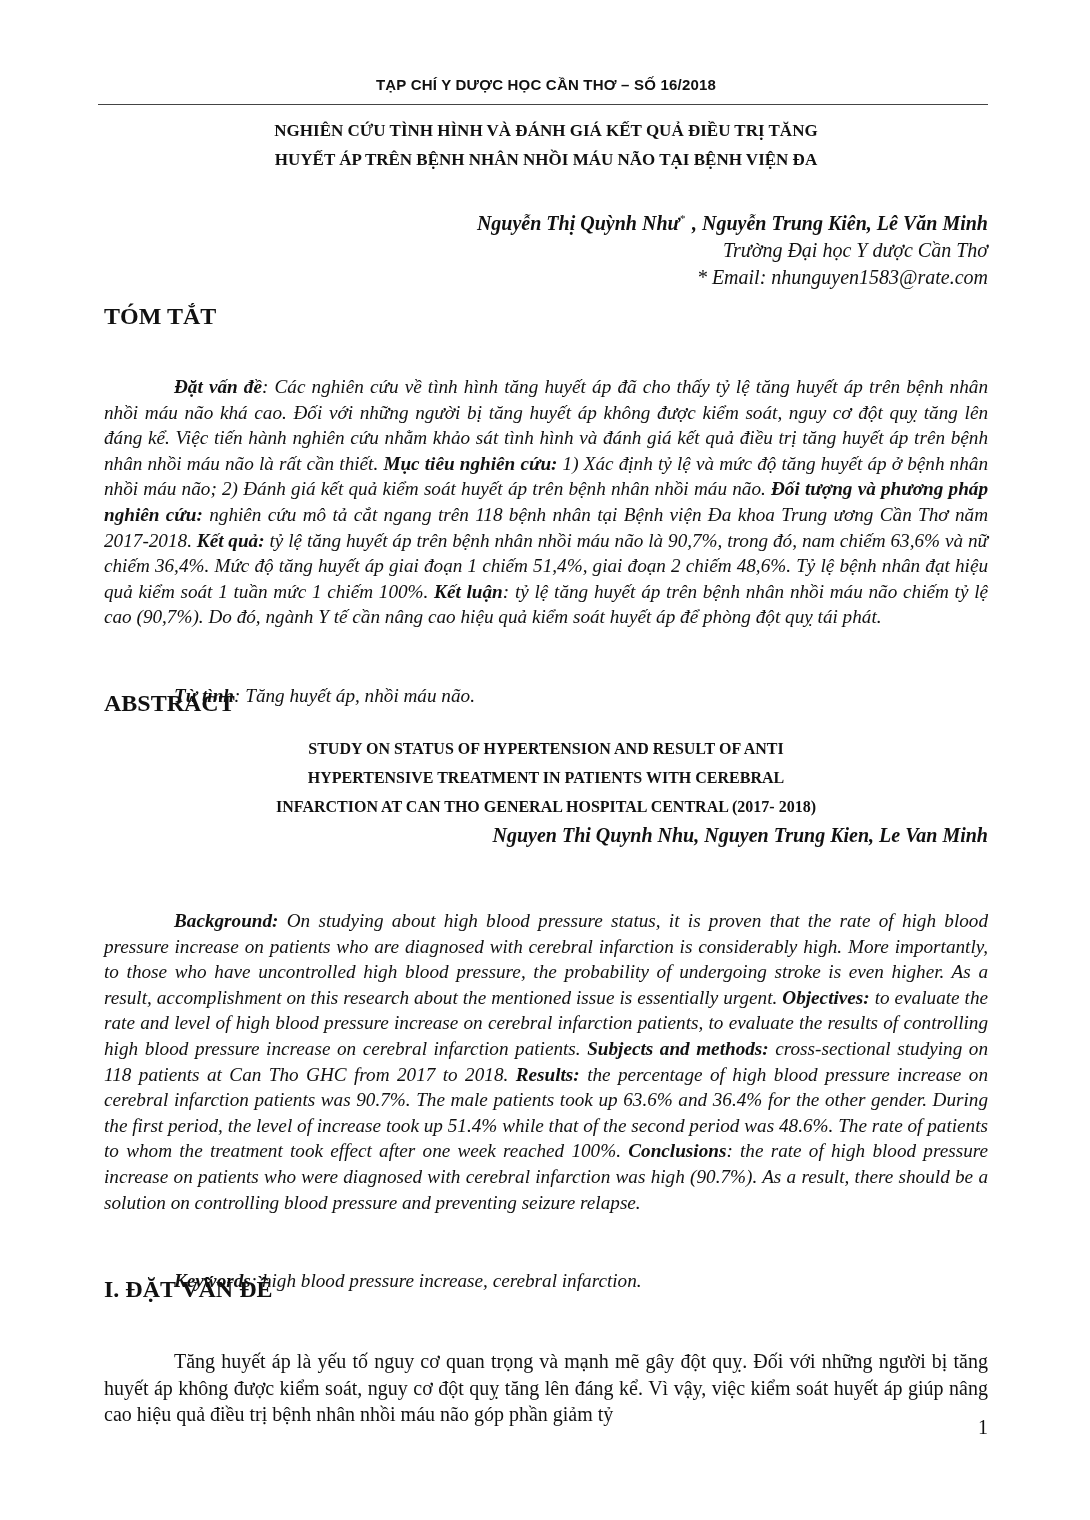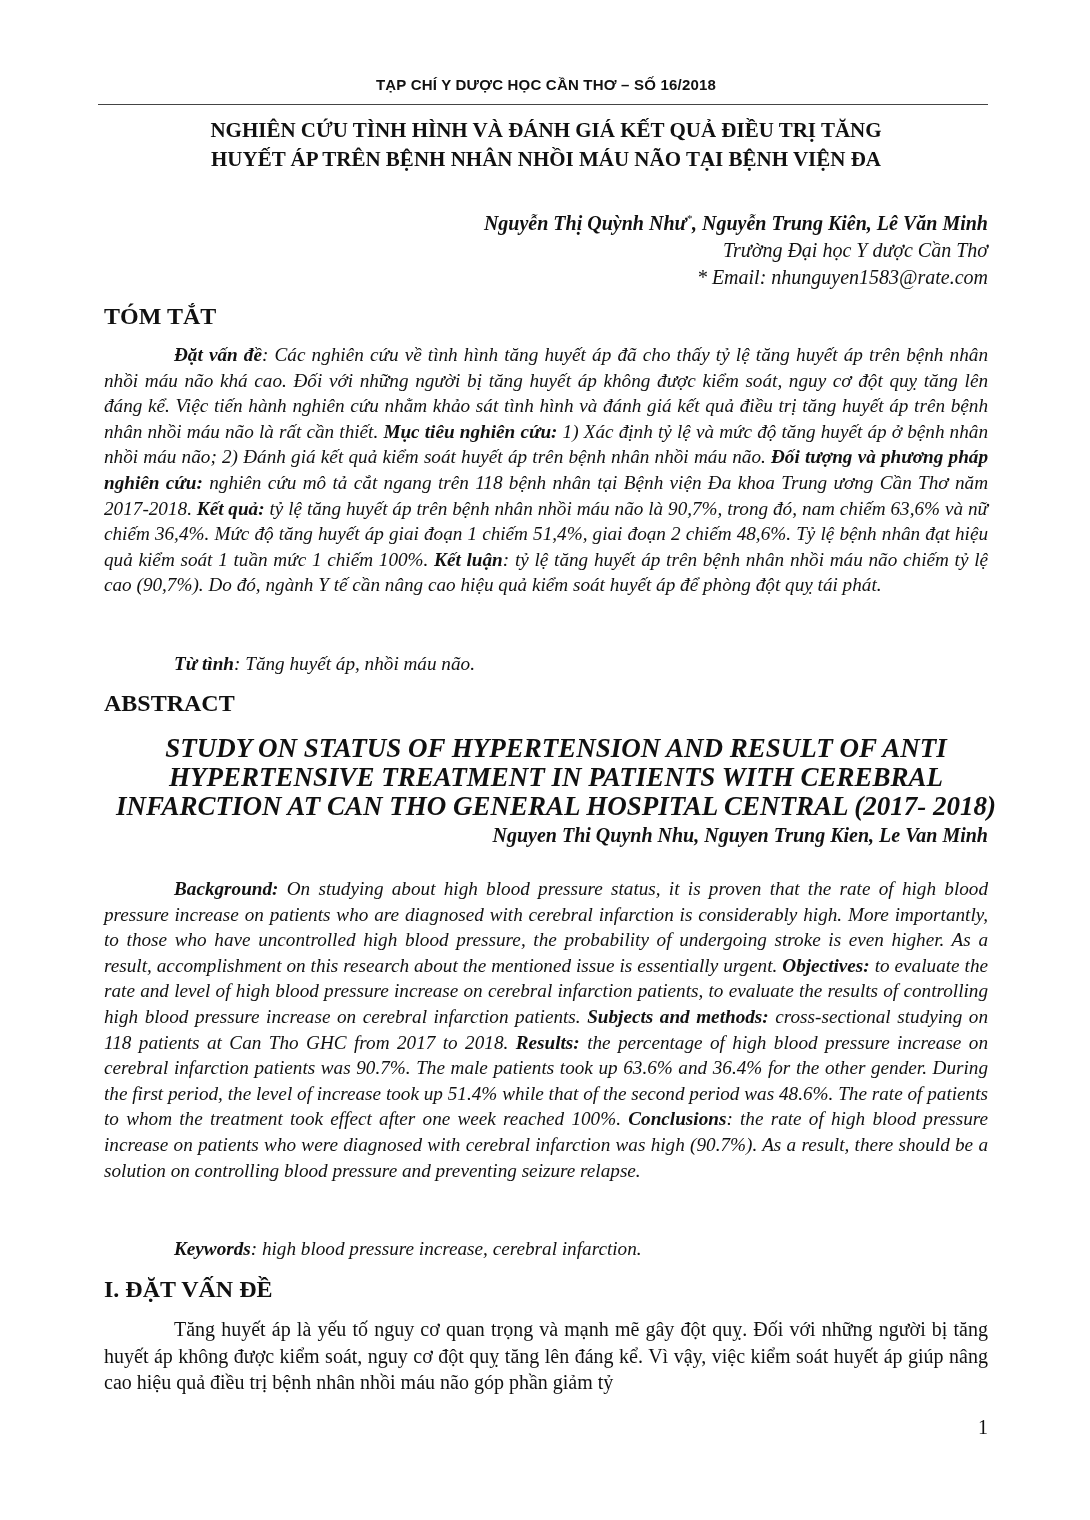--- a/index.html
+++ b/index.html
@@ -1,28 +1,28 @@
 <!DOCTYPE html>
 <html><head>
 <meta charset="utf-8">
 <style>
   html, body { margin: 0; padding: 0; background: #ffffff; }
   body { width: 1090px; height: 1520px; position: relative; overflow: hidden; color: #111; font-family: "Liberation Serif", serif; }
   .page { position: absolute; left: 104px; top: 0; width: 884px; }
   .journal-header { position: absolute; top: 76px; left: 0; width: 884px; text-align: center; font-family: "Liberation Sans", sans-serif; font-weight: bold; font-size: 15px; letter-spacing: 0.2px; }
   .header-rule { position: absolute; top: 104px; left: -6px; width: 890px; height: 0; border-top: 1.5px solid #444; }
-  .title-vn { position: absolute; top: 116px; left: 0; width: 884px; text-align: center; font-weight: bold; font-size: 21px; line-height: 29px; }
+  .title-vn { position: absolute; top: 116px; left: 0; width: 884px; text-align: center; font-weight: bold; font-size: 17px; line-height: 29px; }
   .authors { position: absolute; right: 0; font-style: italic; text-align: right; font-size: 20px; line-height: 27px; }
-  .authors b { font-weight: bold; }
+  .authors b { font-weight: bold; margin-left: 7px; }
   .sec-h { position: absolute; left: 0; font-weight: bold; font-size: 24px; }
-  .para { position: absolute; left: 0; width: 884px; font-size: 19.2px; line-height: 25.6px; text-align: justify; }
+  .para { position: absolute; left: 0; width: 884px; font-size: 19.2px; line-height: 25.6px; text-align: justify; margin-top: 32px; }
   .para.it { font-style: italic; }
   .para .lead { font-weight: bold; font-style: italic; }
   .indent { display: inline-block; width: 70px; }
-  .title-en { position: absolute; top: 734px; left: 10px; width: 884px; text-align: center; font-weight: bold; font-size: 27px; line-height: 29px; font-style: italic; }
+  .title-en { position: absolute; top: 734px; left: 0; width: 884px; text-align: center; font-weight: bold; font-size: 16px; line-height: 29px; }
   .page-num { position: absolute; top: 1416px; right: 0; font-size: 20px; }
   sup { font-size: 11px; }
 </style>
 </head>
 <body>
 
 <div class="page">
 
   <div class="journal-header">TẠP CHÍ Y DƯỢC HỌC CẦN THƠ – SỐ 16/2018</div>
   <div class="header-rule"></div>

